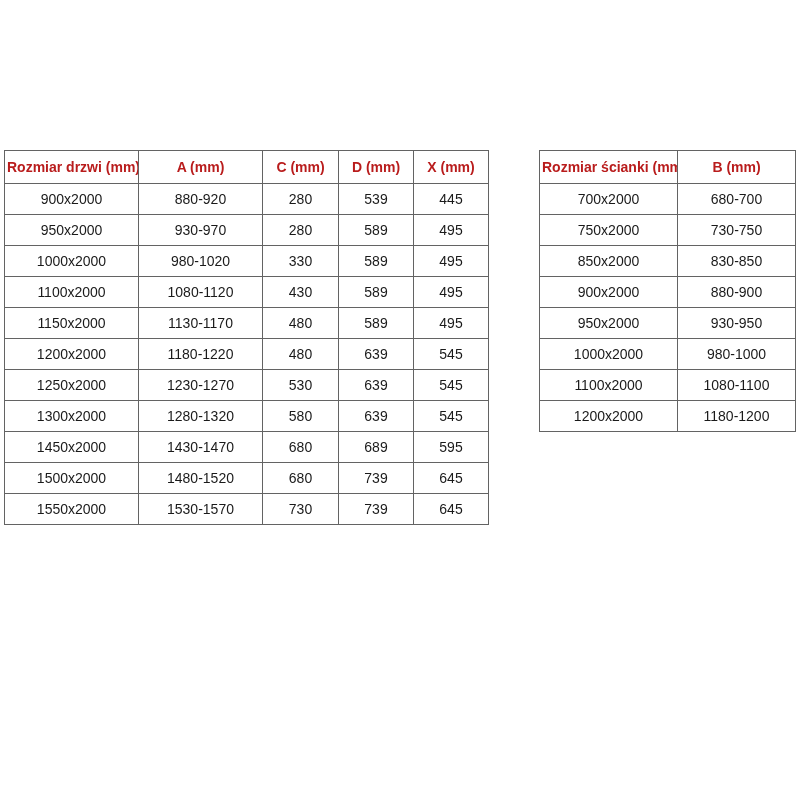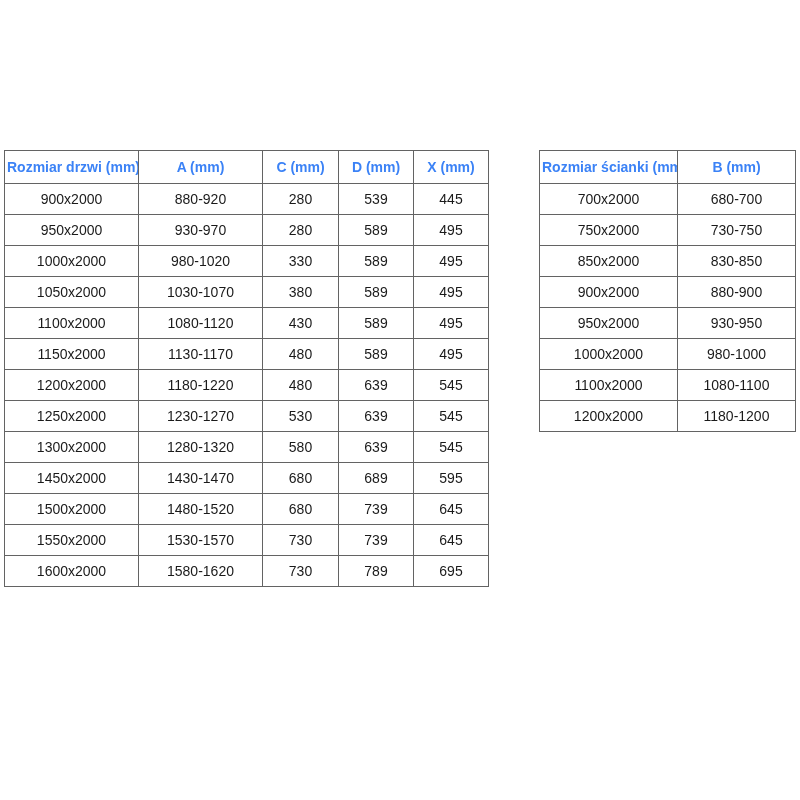--- a/index.html
+++ b/index.html
@@ -26,21 +26,21 @@
     text-align: center;
     vertical-align: middle;
     font-size: 14px;
     padding: 0 2px;
     white-space: nowrap;
     overflow: hidden;
   }
   table.spec th {
     font-weight: bold;
     height: 32px;
-    color: #3b82f6;
+    color: #b91c1c;
   }
   table.spec td {
     font-weight: normal;
     height: 30px;
     color: #1a1a1a;
   }
   #door-table {
     left: 4px;
     top: 150px;
     width: 484px;
@@ -89,27 +89,20 @@
           <td>495</td>
         </tr>
         <tr>
           <td>1000x2000</td>
           <td>980-1020</td>
           <td>330</td>
           <td>589</td>
           <td>495</td>
         </tr>
         <tr>
-          <td>1050x2000</td>
-          <td>1030-1070</td>
-          <td>380</td>
-          <td>589</td>
-          <td>495</td>
-        </tr>
-        <tr>
           <td>1100x2000</td>
           <td>1080-1120</td>
           <td>430</td>
           <td>589</td>
           <td>495</td>
         </tr>
         <tr>
           <td>1150x2000</td>
           <td>1130-1170</td>
           <td>480</td>
@@ -150,27 +143,20 @@
           <td>680</td>
           <td>739</td>
           <td>645</td>
         </tr>
         <tr>
           <td>1550x2000</td>
           <td>1530-1570</td>
           <td>730</td>
           <td>739</td>
           <td>645</td>
-        </tr>
-        <tr>
-          <td>1600x2000</td>
-          <td>1580-1620</td>
-          <td>730</td>
-          <td>789</td>
-          <td>695</td>
         </tr>
       </tbody>
   </table>
 
   <table class="spec" id="wall-table">
     <colgroup>
       <col style="width:138px">
       <col style="width:118px">
     </colgroup>
     <thead>

